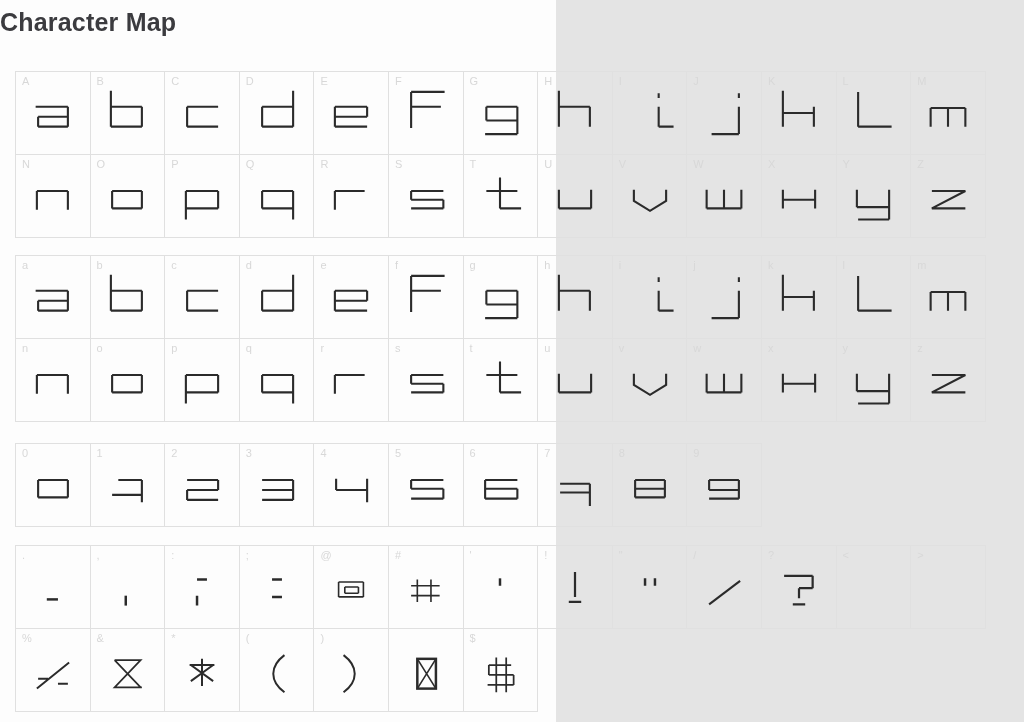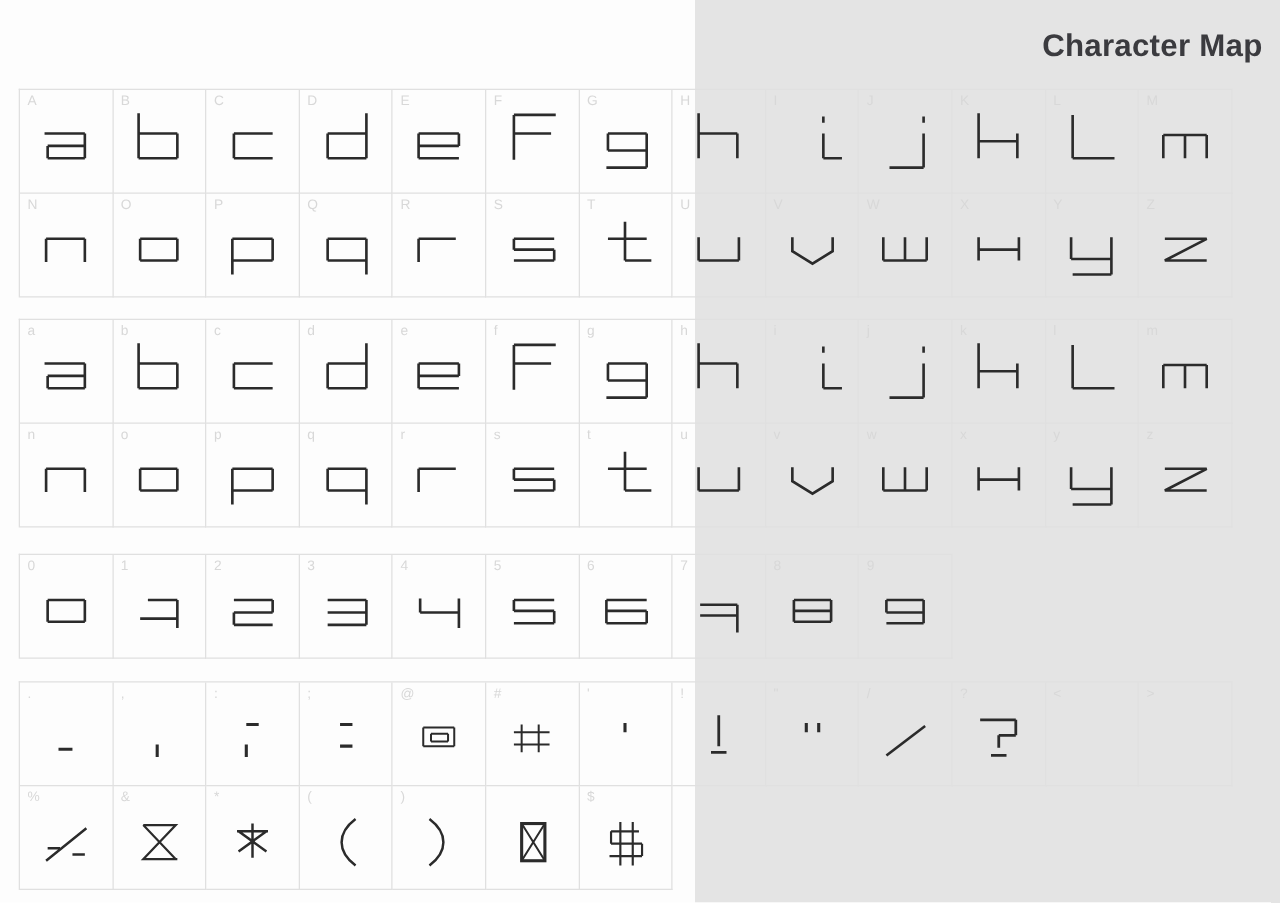--- a/index.html
+++ b/index.html
@@ -34,23 +34,23 @@
   #page {
     position: relative;
     z-index: 2;
     width: 1024px;
     height: 722px;
   }
 
   
   #title {
     position: absolute;
-    left: 0; top: 20px;
+    left: 0; top: 5px;
     width: 1010px;
-    text-align: right;
+    text-align: left;
     font-size: 25px;
     font-weight: bold;
     color: #3b3b3f;
     letter-spacing: 0.2px;
     line-height: 34px;
   }
 
   
   .block {
     position: absolute;

